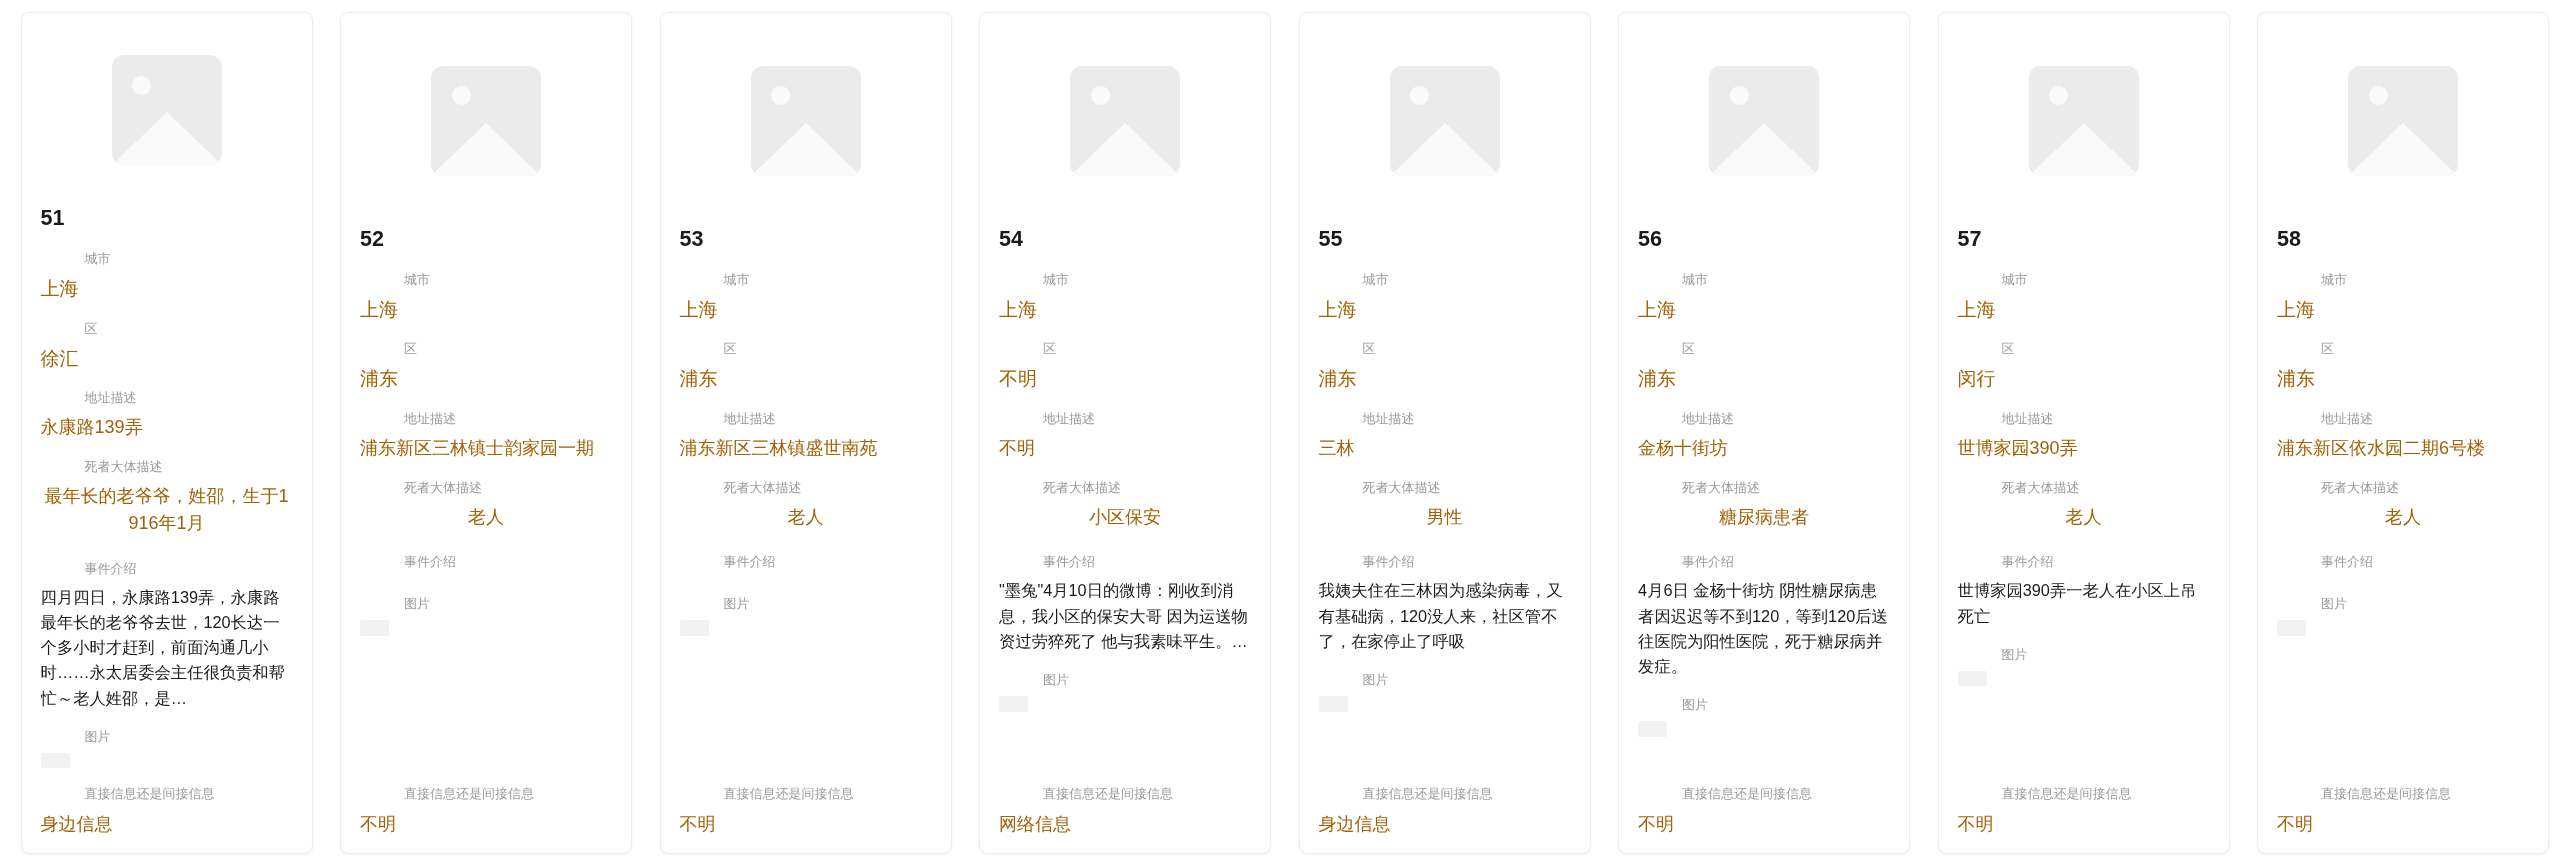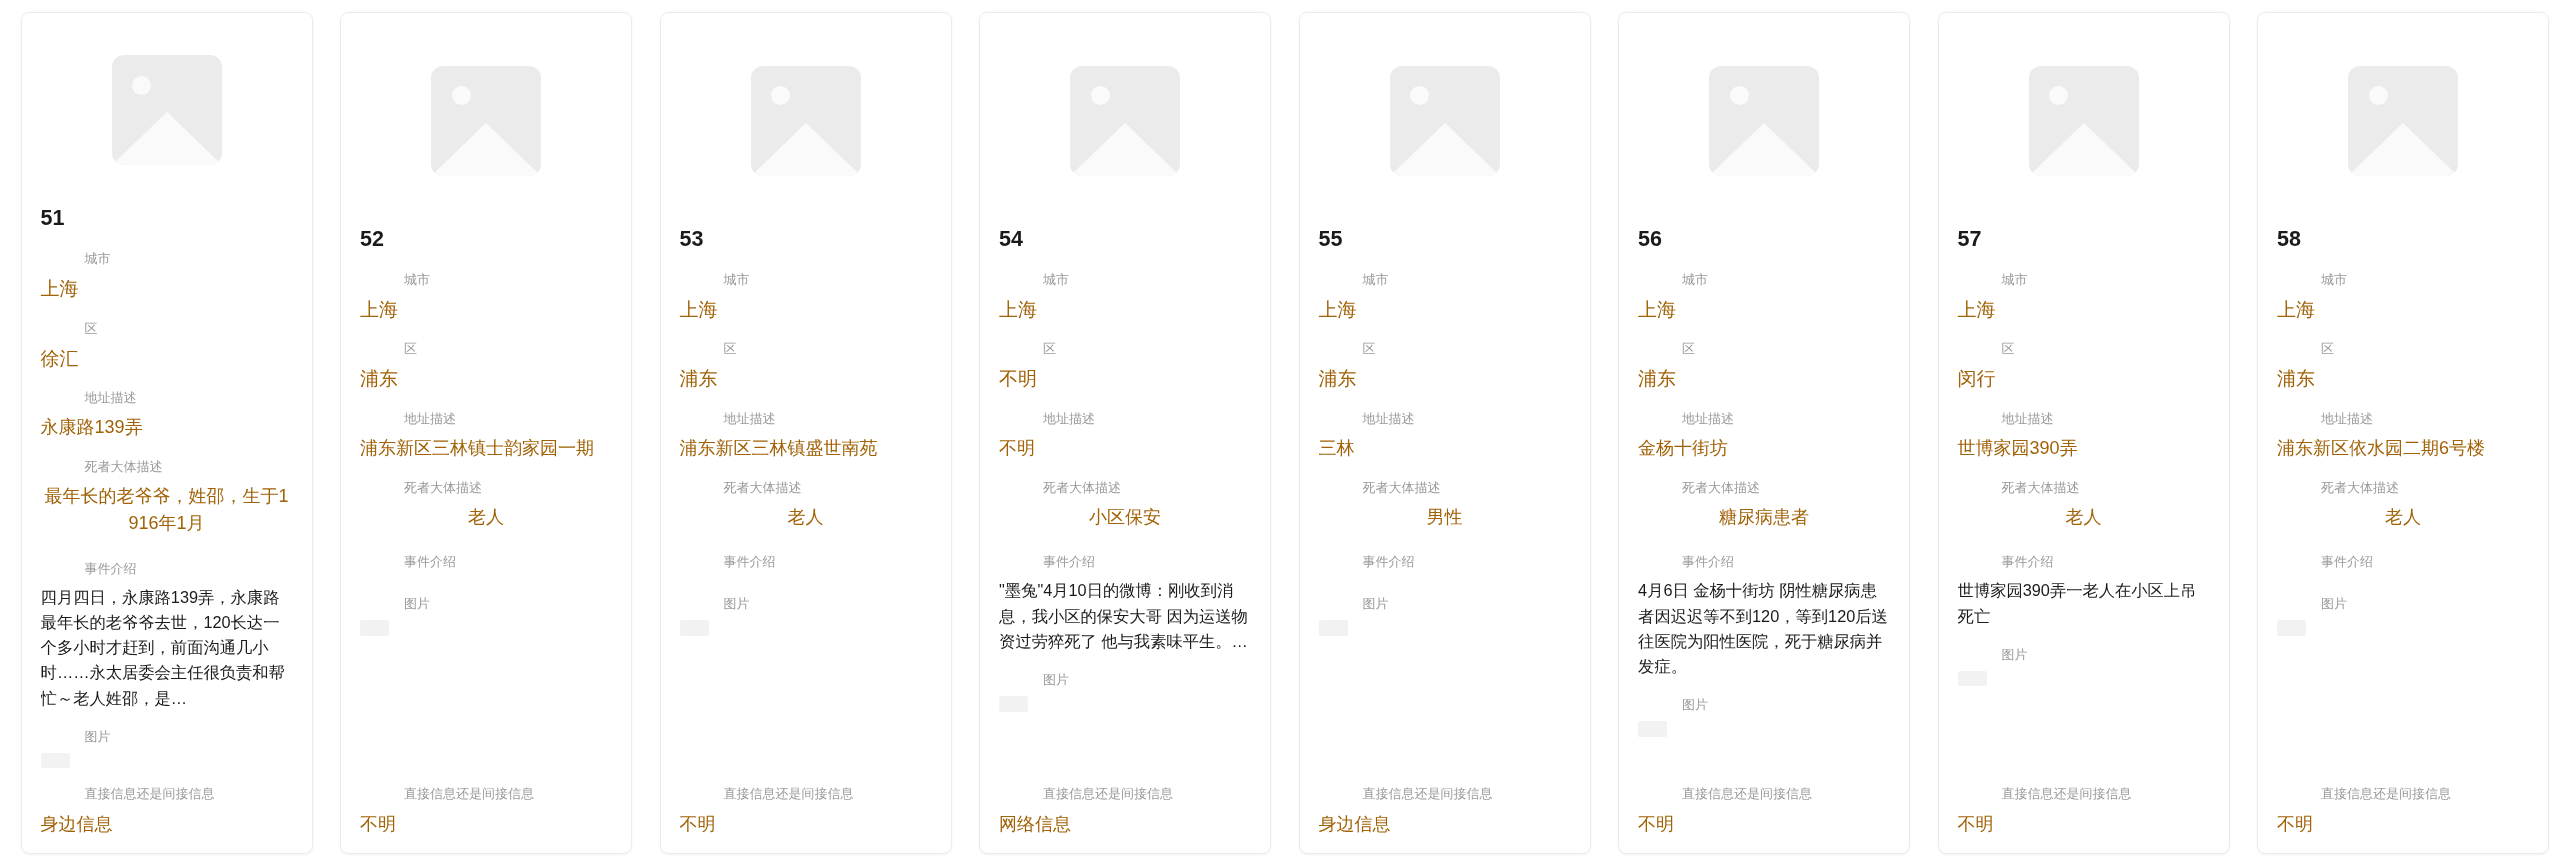--- a/index.html
+++ b/index.html
@@ -339,20 +339,21 @@
         <div class="field-value small">三林</div>
       </div>
 
       <div class="field field-desc">
         <div class="field-label">死者大体描述</div>
         <div class="field-value small">男性</div>
       </div>
 
       <div class="field field-intro">
         <div class="field-label">事件介绍</div>
+        <div class="field-value">我姨夫住在三林因为感染病毒，又有基础病，120没人来，社区管不了，在家停止了呼吸</div>
       </div>
 
       <div class="field field-image">
         <div class="field-label">图片</div>
         <div class="pic-placeholder"></div>
       </div>
 
       <div class="field field-source">
         <div class="field-label">直接信息还是间接信息</div>
         <div class="field-value small">身边信息</div>

